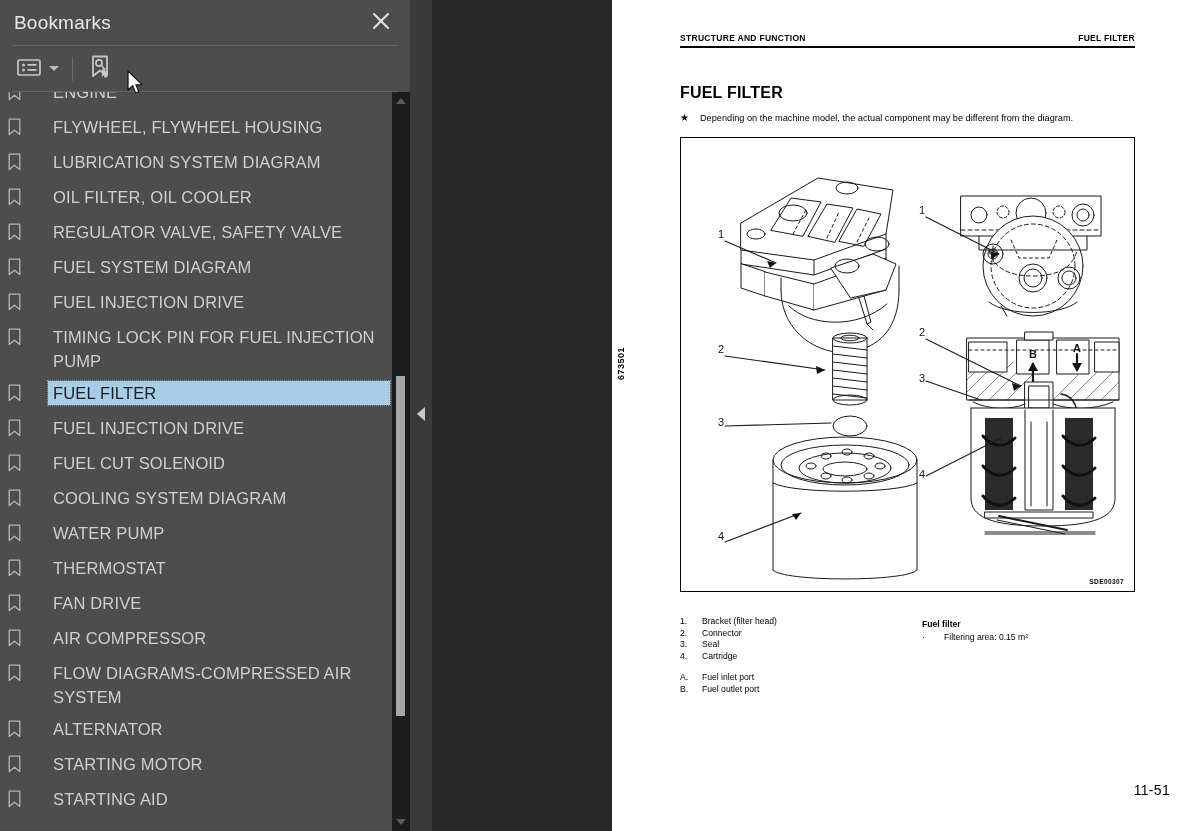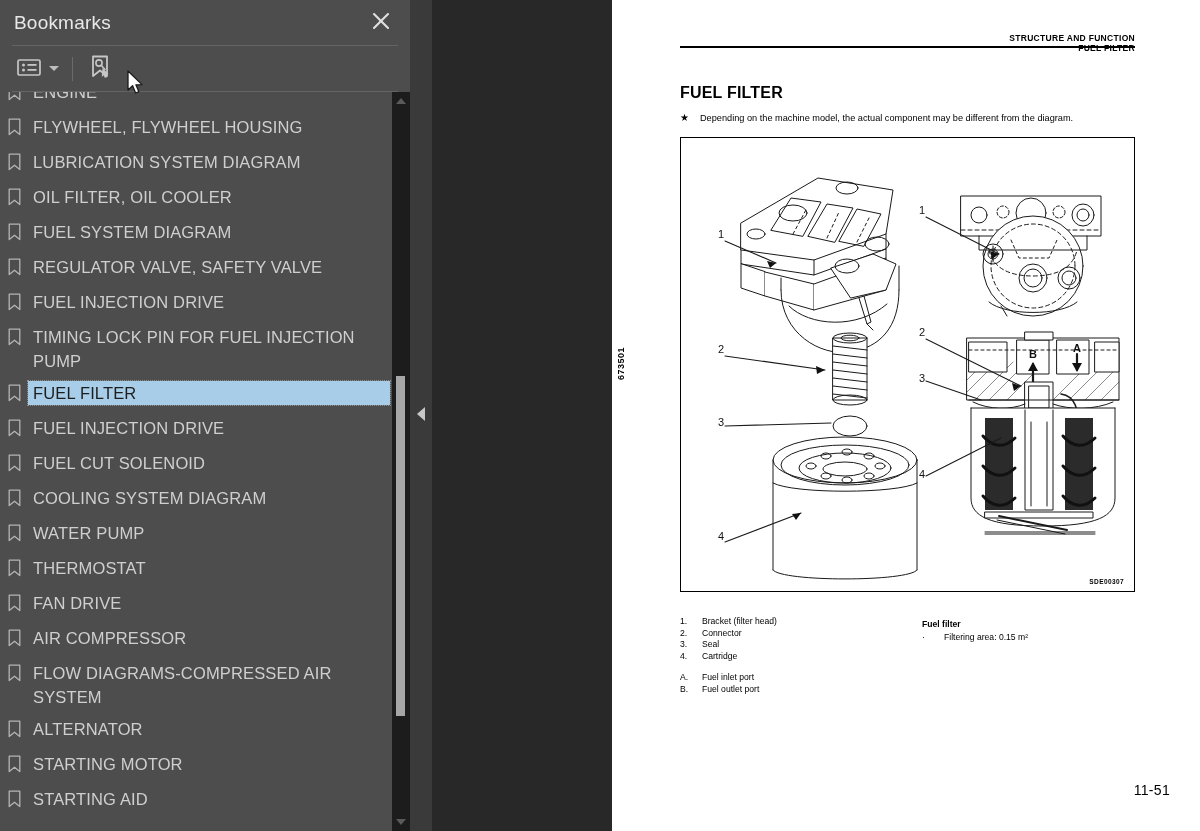--- a/index.html
+++ b/index.html
@@ -98,20 +98,21 @@
     left: 0; top: -16px;
     width: 390px;
     padding: 0;
   }
   .bm-item {
     display: flex;
     align-items: flex-start;
     min-height: 35px;
     padding: 4px 0 4px 0;
     cursor: pointer;
+    gap: 20px;
   }
   .bm-icon {
     flex: 0 0 28px;
     display: flex;
     justify-content: center;
     padding-top: 3px;
   }
   .bm-label {
     color: #cfcfcf;
     font-size: 16.5px;
@@ -218,21 +219,20 @@
     position: absolute;
     left: 68px; top: 33px;
     width: 455px;
     display: flex;
     justify-content: space-between;
     align-items: flex-end;
     font-size: 8.5px;
     font-weight: bold;
     letter-spacing: 0.3px;
     font-family: "Liberation Sans", sans-serif;
-    flex-direction: column;
   }
   #doc-header-rule {
     position: absolute;
     left: 68px; top: 46px;
     width: 455px;
     height: 1.6px;
     background: #000;
   }
 
   #doc-title {
@@ -399,29 +399,29 @@
               </svg>
             </span>
             <span class="bm-label">OIL FILTER, OIL COOLER</span>
           </div>
           <div class="bm-item">
             <span class="bm-icon">
               <svg width="13" height="18" viewBox="0 0 13 18">
                 <path d="M1.2 1.2 H11.8 V16.6 L6.5 12.2 L1.2 16.6 Z" fill="none" stroke="#b4b4b4" stroke-width="1.3" stroke-linejoin="round"></path>
               </svg>
             </span>
+            <span class="bm-label">REGULATOR VALVE, SAFETY VALVE</span>
+          </div>
+          <div class="bm-item">
+            <span class="bm-icon">
+              <svg width="13" height="18" viewBox="0 0 13 18">
+                <path d="M1.2 1.2 H11.8 V16.6 L6.5 12.2 L1.2 16.6 Z" fill="none" stroke="#b4b4b4" stroke-width="1.3" stroke-linejoin="round"></path>
+              </svg>
+            </span>
             <span class="bm-label">FUEL SYSTEM DIAGRAM</span>
-          </div>
-          <div class="bm-item">
-            <span class="bm-icon">
-              <svg width="13" height="18" viewBox="0 0 13 18">
-                <path d="M1.2 1.2 H11.8 V16.6 L6.5 12.2 L1.2 16.6 Z" fill="none" stroke="#b4b4b4" stroke-width="1.3" stroke-linejoin="round"></path>
-              </svg>
-            </span>
-            <span class="bm-label">REGULATOR VALVE, SAFETY VALVE</span>
           </div>
           <div class="bm-item">
             <span class="bm-icon">
               <svg width="13" height="18" viewBox="0 0 13 18">
                 <path d="M1.2 1.2 H11.8 V16.6 L6.5 12.2 L1.2 16.6 Z" fill="none" stroke="#b4b4b4" stroke-width="1.3" stroke-linejoin="round"></path>
               </svg>
             </span>
             <span class="bm-label">FUEL INJECTION DRIVE</span>
           </div>
           <div class="bm-item">

